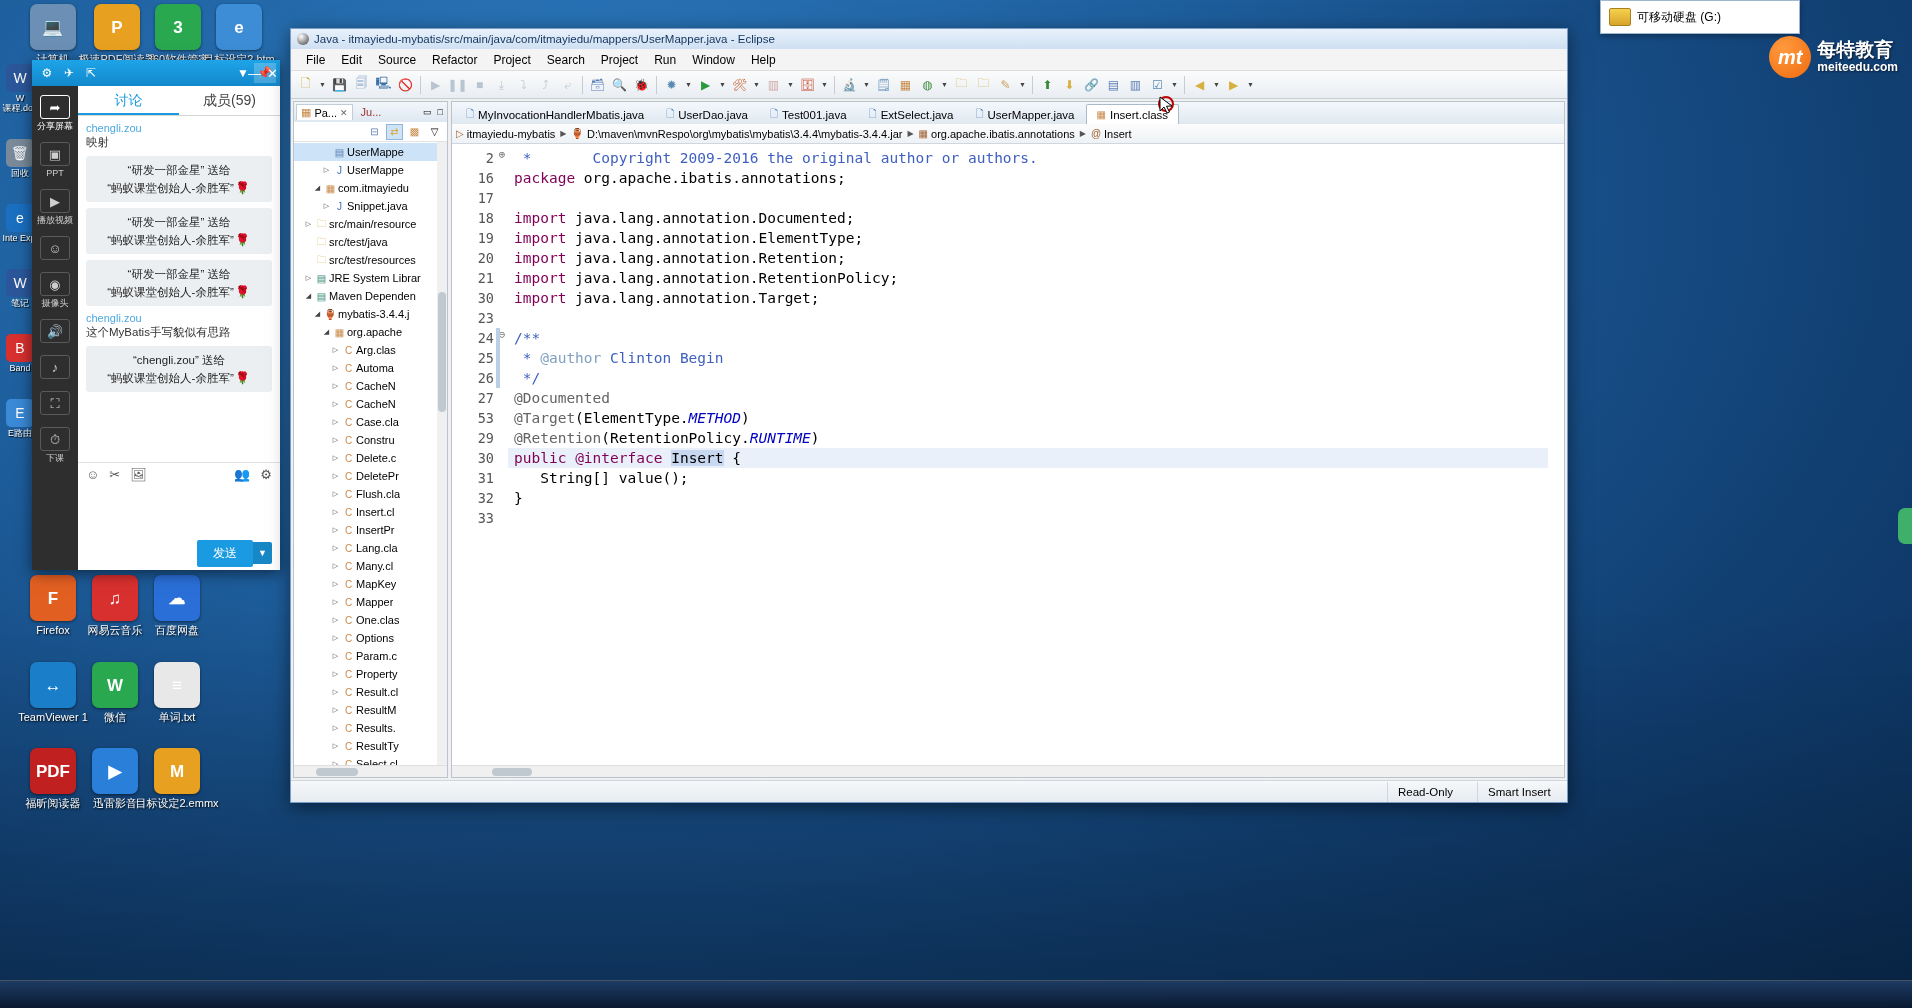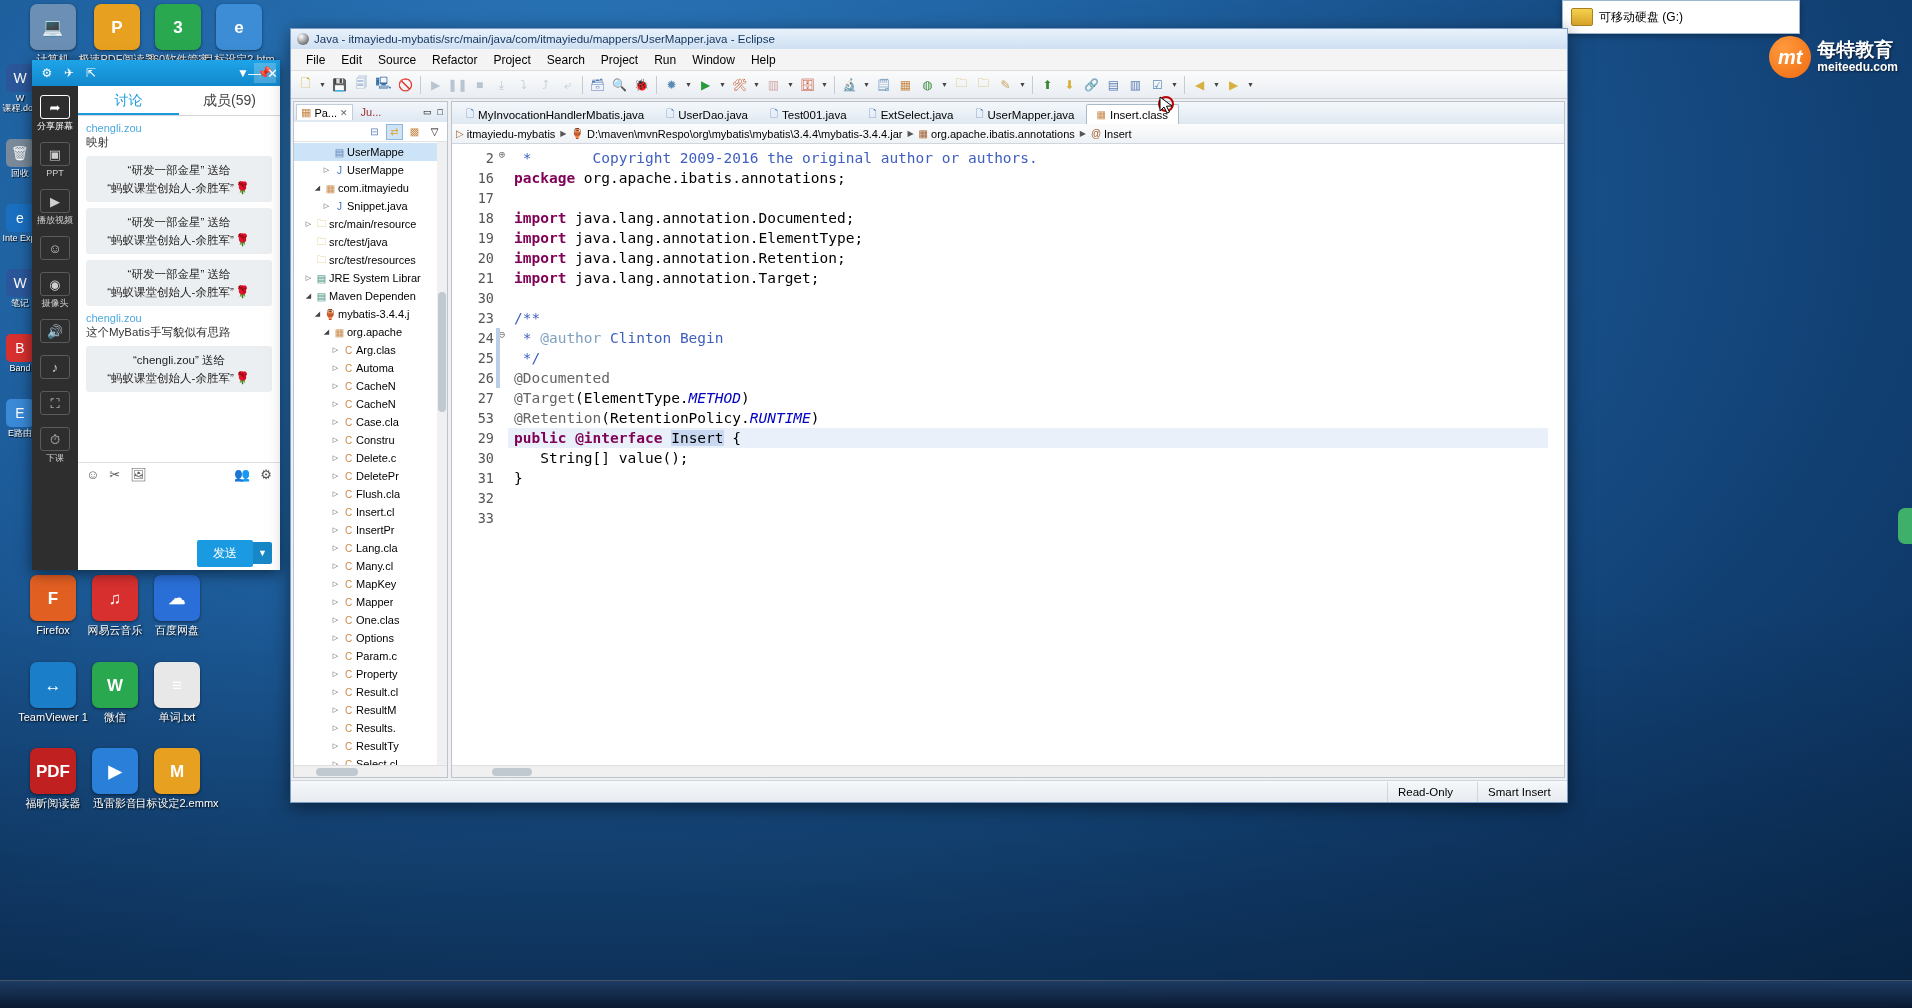--- a/index.html
+++ b/index.html
@@ -138,21 +138,21 @@
      padding:0 4px; gap:3px; white-space:nowrap; overflow:hidden;}
   .crumb{ display:flex;align-items:center;gap:3px;cursor:pointer;}
   .csep{ color:#555; font-size:8px; padding:0 2px;}
   #ed-code{ flex:1; display:flex; min-height:0; background:#fff; position:relative;
      font-family:"DejaVu Sans Mono","Liberation Mono",monospace; font-size:14.5px;}
   #gutter{ width:44px; background:#fff; text-align:right; padding:4px 2px 0 0; color:#555;
      font-size:13.5px; line-height:20px; user-select:none;}
   #fold{ width:12px; background:#fff; position:relative; padding-top:4px;}
   #codearea{ flex:1; padding:4px 16px 0 6px; line-height:20px; position:relative; overflow:hidden;}
   .cl{ height:20px; white-space:pre;}
-  .kw{ color:#7f0055; font-weight:bold;margin-top:39px;}
+  .kw{ color:#7f0055; font-weight:normal;margin-top:39px;}
   .cmj{ color:#3f5fbf;}
   .jd{ color:#3f5fbf;}
   .ital{ font-style:italic; color:#0000c0;}
   .selword{ background:#c8d8f0; }
   #ed-hbar{ height:12px; background:#f0f0f0; border-top:1px solid #dfdfdf; position:relative;}
   #ed-hthumb{ position:absolute; left:40px; top:2px; height:8px; width:40px;
      background:#c0c8d0; border-radius:4px;}
   .foldbar{ position:absolute; left:0; width:4px; background:#b8cfe5;}
   #ec-status{ height:22px; background:linear-gradient(180deg,#f6f8fa,#e6ebf0);
     border-top:1px solid #cfd6dd; display:flex; align-items:center; font-size:11.5px;justify-content:center;}
@@ -163,21 +163,21 @@
   #logo{ position:absolute; right:14px; top:36px; display:flex; align-items:center; gap:6px;}
   #logo .mk{ width:42px;height:42px;border-radius:50%;
      background:radial-gradient(circle at 35% 30%,#ff9a3d,#f06a10);
      display:flex;align-items:center;justify-content:center; color:#fff;
      font-size:20px; font-weight:bold; font-style:italic;}
   #logo .tx{ color:#fff; font-weight:bold; line-height:1.1; text-shadow:1px 1px 2px rgba(0,0,0,.6);}
   #logo .t1{ font-size:19px;}
   #logo .t2{ font-size:12px;}
 
   
-  #hdtip{ position:absolute; right:112px; top:0; width:238px; height:34px; background:#fff;
+  #hdtip{ position:absolute; right:112px; top:0; width:200px; height:34px; background:#fff;
     border:1px solid #9fb8d2; display:flex; align-items:center; gap:6px; padding:0 8px;
     font-size:12px; box-shadow:0 2px 6px rgba(0,0,0,.35);}
   #hdtip .hi{ width:22px;height:18px; background:linear-gradient(180deg,#f5d14e,#d8a32a);
     border:1px solid #a8811f; border-radius:2px;}
 
   
   #cursor{ position:absolute; left:1158px; top:96px; width:20px; height:20px; z-index:60;}
   
   #redge{ position:absolute; right:0; top:508px; width:14px; height:36px;
      background:#3fb06a; border-radius:7px 0 0 7px;}
@@ -739,20 +739,21 @@
             <div class="cl" style="text-align: center; font-size: 11px; color: rgb(119, 119, 119);"></div>
             <div class="foldbar" style="top: 184px; height: 60px;"></div>
           </div>
         <div id="codearea">
             <div class="cl"><span class="cmj"> *       Copyright 2009-2016 the original author or authors.</span></div>
             <div class="cl"><span class="kw">package</span> org.apache.ibatis.annotations;</div>
             <div class="cl"></div>
             <div class="cl"><span class="kw">import</span> java.lang.annotation.Documented;</div>
             <div class="cl"><span class="kw">import</span> java.lang.annotation.ElementType;</div>
             <div class="cl"><span class="kw">import</span> java.lang.annotation.Retention;</div>
+            <div class="cl"><span class="kw">import</span> java.lang.annotation.RetentionPolicy;</div>
             <div class="cl"><span class="kw">import</span> java.lang.annotation.Target;</div>
             <div class="cl"></div>
             <div class="cl"><span class="jd">/**</span></div>
             <div class="cl"><span class="jd"> * </span><span class="jd" style="color:#7f9fbf">@author</span><span class="jd" style="color:#3f5fbf"> Clinton Begin</span></div>
             <div class="cl"><span class="jd"> */</span></div>
             <div class="cl"><span style="color:#646464">@Documented</span></div>
             <div class="cl"><span style="color:#646464">@Target</span>(ElementType.<span class="ital">METHOD</span>)</div>
             <div class="cl"><span style="color:#646464">@Retention</span>(RetentionPolicy.<span class="ital">RUNTIME</span>)</div>
             <div class="cl" style="background: rgb(234, 240, 250); margin-left: -6px; padding-left: 6px; width: calc(100% + 6px);"><span class="kw">public</span> <span class="kw">@interface</span> <span class="selword">Insert</span> {</div>
             <div class="cl">   String[] value();</div>

